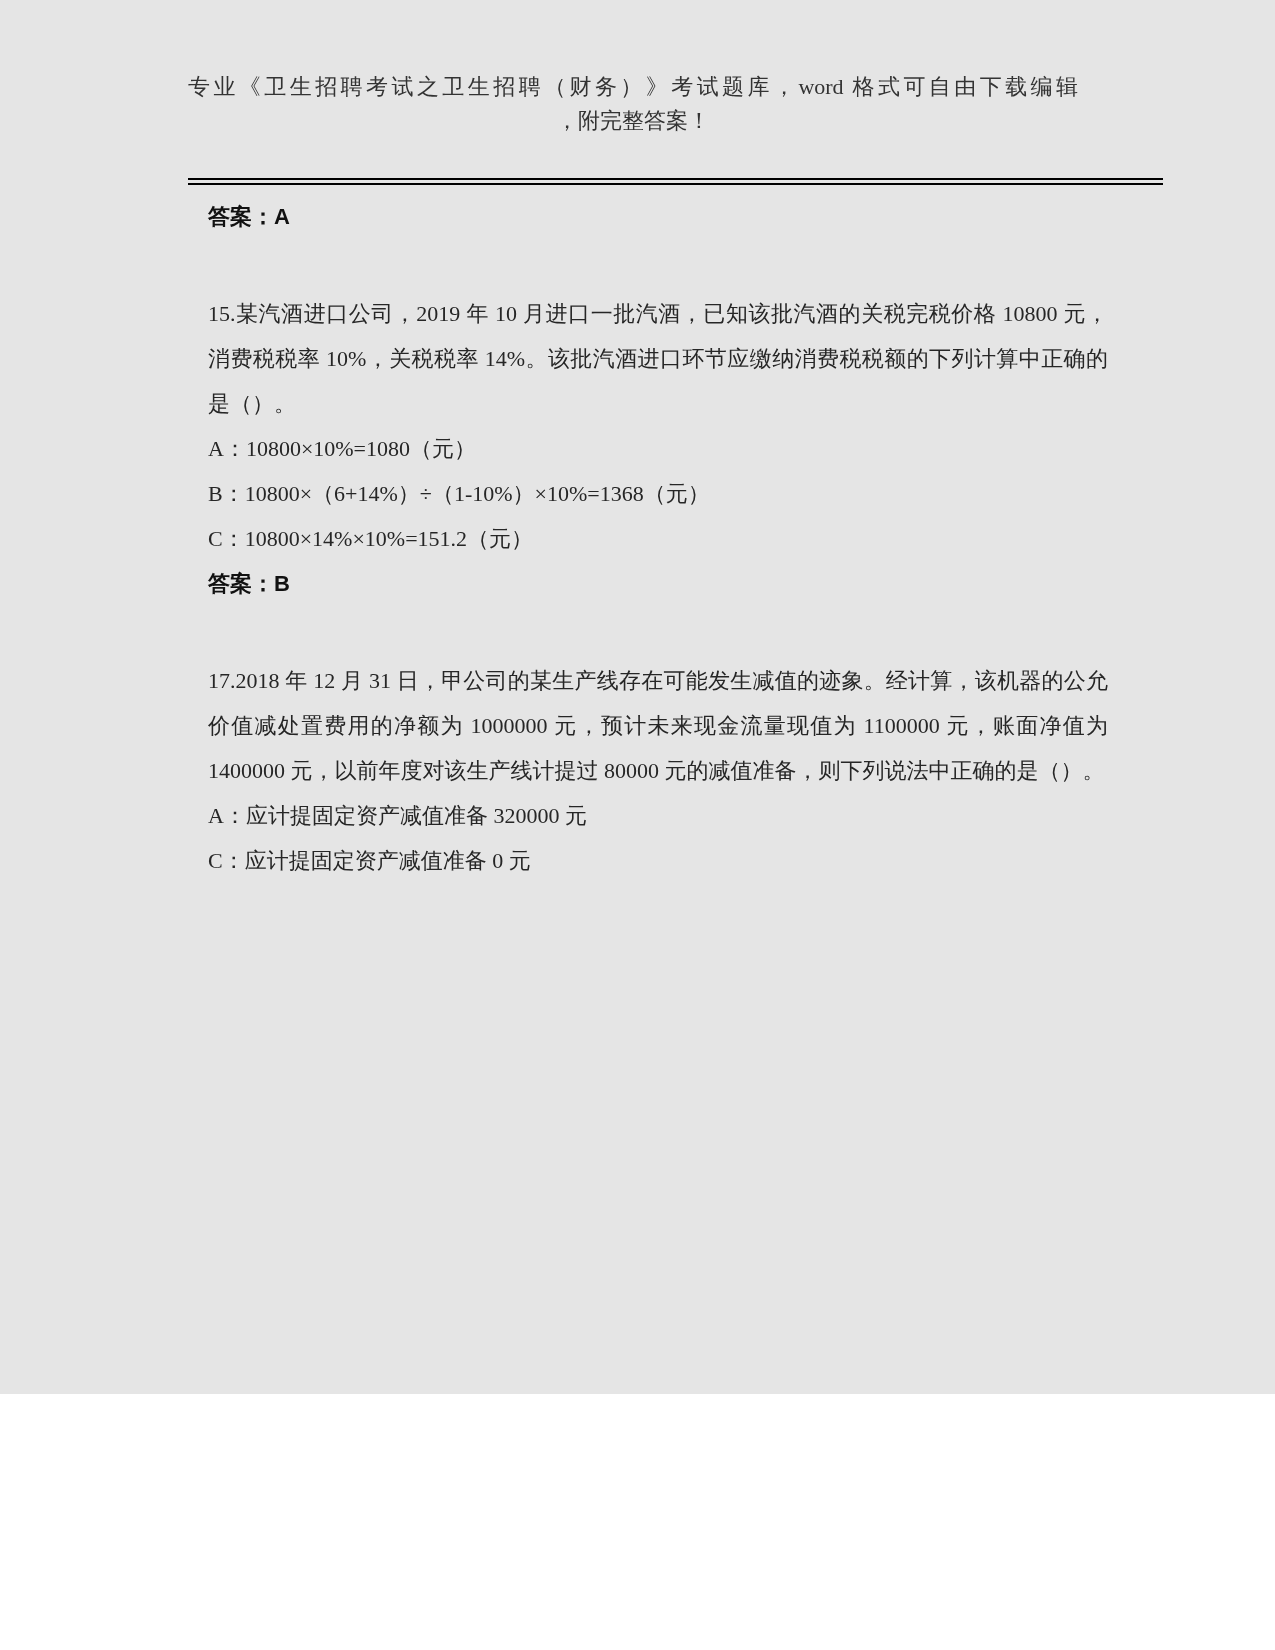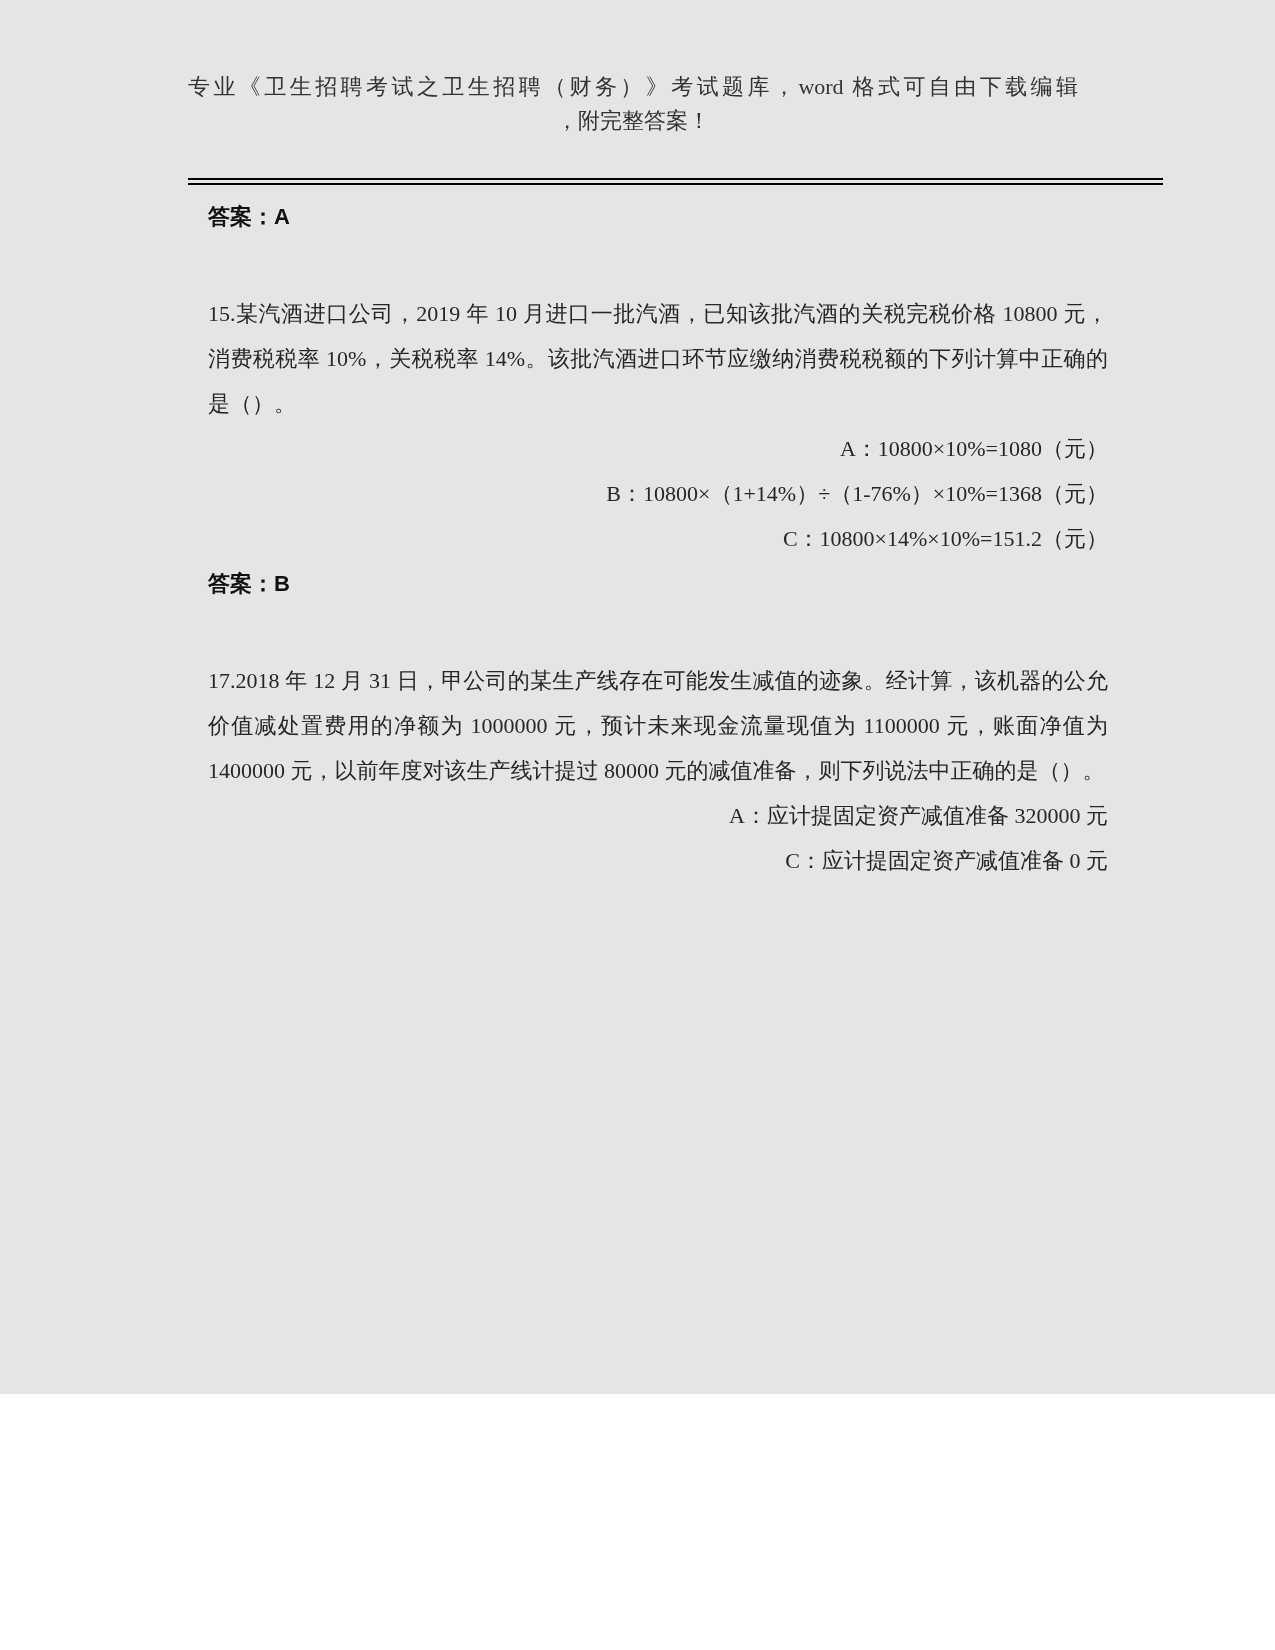--- a/index.html
+++ b/index.html
@@ -52,21 +52,21 @@
     font-size: 22px;
     line-height: 45px;
     color: #262626;
     margin-left: 20px;
   }
   .stem {
     text-align: justify;
     text-justify: inter-character;
   }
   .option {
-    text-align: right;
+    text-align: left;
     white-space: nowrap;
   }
   .answer-line {
     font-family: "Liberation Sans", "DejaVu Sans", sans-serif;
     font-weight: 600;
     color: #111;
     margin-bottom: 52px;
   }
 </style>
 </head>
@@ -81,21 +81,21 @@
 
   <div class="header-rule"></div>
 
   <div class="content">
 
     <div class="answer-line">答案：A</div>
 
     <div class="question">
       <div class="stem">15.某汽酒进口公司，2019 年 10 月进口一批汽酒，已知该批汽酒的关税完税价格 10800 元，消费税税率 10%，关税税率 14%。该批汽酒进口环节应缴纳消费税税额的下列计算中正确的是（）。</div>
       <div class="option">A：10800×10%=1080（元）</div>
-      <div class="option">B：10800×（1+14%）÷（1-76%）×10%=1368（元）</div>
+      <div class="option">B：10800×（6+14%）÷（1-10%）×10%=1368（元）</div>
       <div class="option">C：10800×14%×10%=151.2（元）</div>
       <div class="answer-line">答案：B</div>
     </div>
 
 
     <div class="question">
       <div class="stem">17.2018 年 12 月 31 日，甲公司的某生产线存在可能发生减值的迹象。经计算，该机器的公允价值减处置费用的净额为 1000000 元，预计未来现金流量现值为 1100000 元，账面净值为 1400000 元，以前年度对该生产线计提过 80000 元的减值准备，则下列说法中正确的是（）。</div>
       <div class="option">A：应计提固定资产减值准备 320000 元</div>
       <div class="option">C：应计提固定资产减值准备 0 元</div>
     </div>

